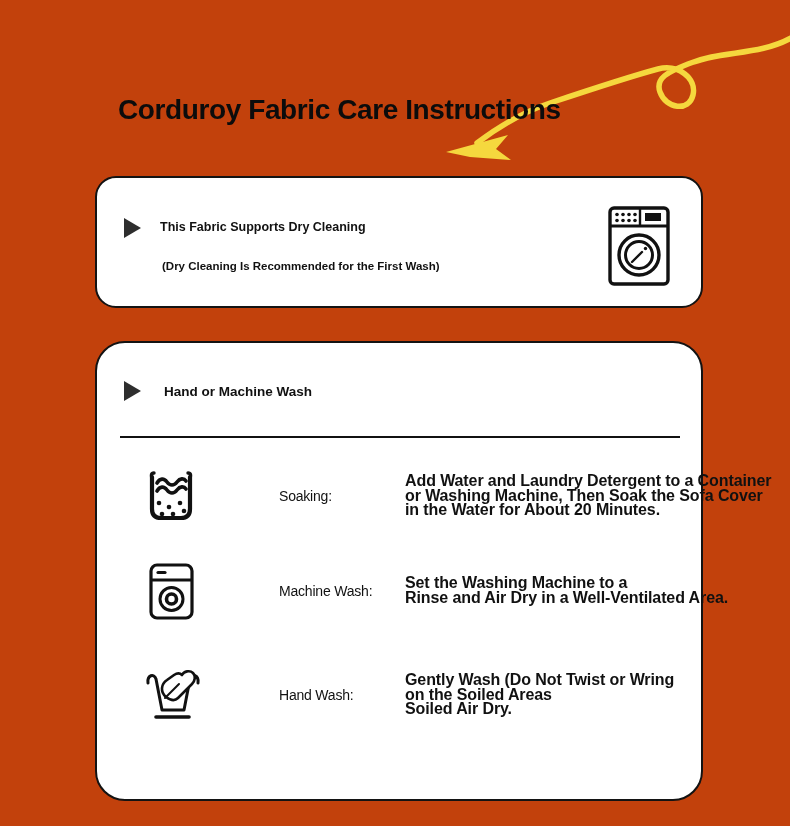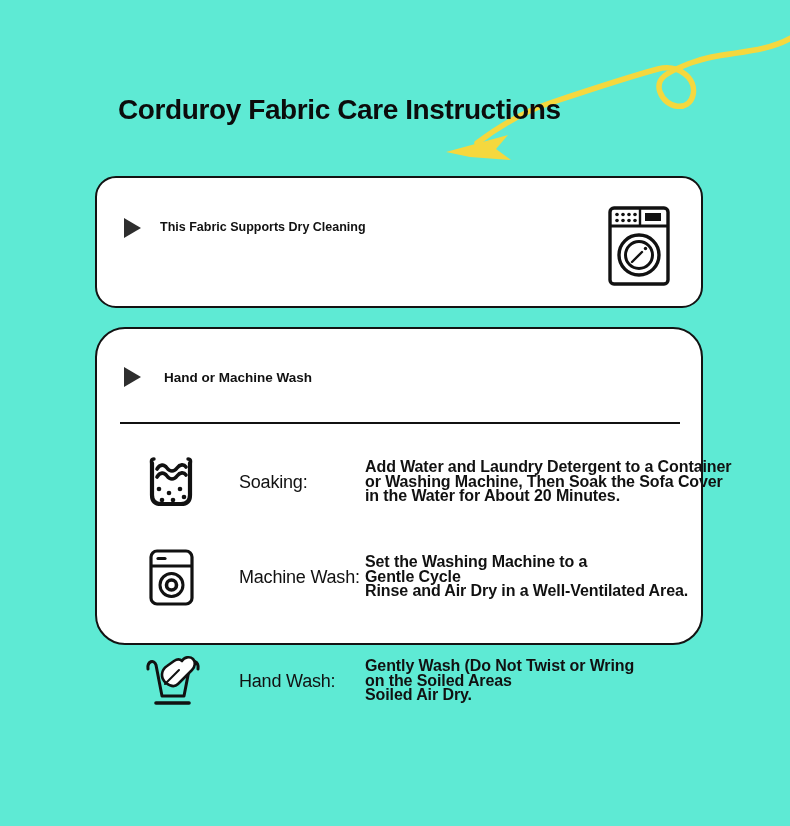--- a/index.html
+++ b/index.html
@@ -1,33 +1,33 @@
 <!DOCTYPE html>
 <html><head>
 <meta charset="utf-8">
 <style>
   * { margin:0; padding:0; box-sizing:border-box; }
   html,body { background:#ffffff; }
   body { font-family:"Liberation Sans", sans-serif; color:#111; }
-  .canvas { position:relative; width:790px; height:826px; background:#5eead4; overflow:hidden; }
+  .canvas { position:relative; width:790px; height:826px; background:#c2410c; overflow:hidden; }
 
   .arrow-svg { position:absolute; left:0; top:0; width:790px; height:826px; z-index:1; pointer-events:none; }
 
   .title {
     position:absolute; left:118px; top:94px; z-index:2;
     font-size:28px; font-weight:800; letter-spacing:-0.4px; color:#0c0c0c;
     white-space:nowrap;
   }
 
   .card {
     position:absolute; left:95px; width:608px; z-index:2;
     background:#fff; border:2px solid #131313; border-radius:21px;
   }
   .card-dry { top:176px; height:132px; }
-  .card-wash { top:327px; height:318px; border-radius:30px;padding-left:20px; }
+  .card-wash { top:341px; height:460px; border-radius:30px;padding-left:20px; }
 
   .tri {
     width:0; height:0; display:inline-block;
     border-left:17px solid #2e2e2e;
     border-top:10px solid transparent;
     border-bottom:10px solid transparent;
   }
 
   
   .dry-tri { position:absolute; left:27px; top:40px; }
@@ -38,40 +38,41 @@
   
   .wash-header { position:absolute; left:27px; top:30px; height:36px; display:flex; align-items:center; gap:23px; }
   .wash-heading { font-size:13.5px; font-weight:700; white-space:nowrap; }
   .divider { position:absolute; left:23px; top:93px; width:560px; height:0; border:none; border-top:2.2px solid #111; }
 
   .step { position:absolute; left:0; right:0; display:flex; align-items:center; padding-left:47px; }
   .step-soaking { top:118px; height:70px; }
   .step-machine { top:213px; height:70px; }
   .step-hand    { top:308px; height:88px; }
   .step-icon { width:95px; flex:0 0 95px; display:flex; align-items:center; }
-  .step-label { width:104px; flex:0 0 104px; font-size:18px; font-weight:500; letter-spacing:-0.2px; white-space:nowrap; }
+  .step-label { width:104px; flex:0 0 104px; font-size:14px; font-weight:500; letter-spacing:-0.2px; white-space:nowrap;margin-left:40px; }
   .step-text { font-size:16px; font-weight:700; line-height:14.6px; letter-spacing:-0.1px; white-space:nowrap;margin-left:22px; }
 
   .ic { display:block; }
 </style>
 </head>
 <body>
 
 <div class="canvas">
 
   <svg class="arrow-svg" viewBox="0 0 790 826" aria-hidden="true">
     <path d="M791 38 C758 56 722 50 688 64 C668 72 655 78 660 92 C666 109 689 112 693 95 C697 78 678 64 658 69 C628 77 595 88 550 103 C520 113 497 128 477 143" fill="none" stroke="#F5D83E" stroke-width="5.5" stroke-linecap="round"></path>
     <polygon points="446,152 508,135 496,149 511,160 470,157" fill="#F5D83E"></polygon>
   </svg>
 
   <h1 class="title">Corduroy Fabric Care Instructions</h1>
 
   <section class="card card-dry">
     <span class="tri dry-tri"></span>
     <div class="dry-heading">This Fabric Supports Dry Cleaning</div>
+    <div class="dry-note">(Dry Cleaning Is Recommended for the First Wash)</div>
 
     <svg class="washer-big ic" width="62" height="80" viewBox="0 0 62 80" aria-hidden="true">
       <rect x="2" y="2" width="58" height="76" rx="4" fill="none" stroke="#111" stroke-width="3.4"></rect>
       <line x1="3" y1="20" x2="59" y2="20" stroke="#111" stroke-width="3"></line>
       <line x1="32" y1="3" x2="32" y2="19" stroke="#111" stroke-width="2.4"></line>
       <g fill="#111">
         <circle cx="9" cy="8.5" r="1.8"></circle>
           <circle cx="15" cy="8.5" r="1.8"></circle>
           <circle cx="21" cy="8.5" r="1.8"></circle>
           <circle cx="27" cy="8.5" r="1.8"></circle>
@@ -126,21 +127,20 @@
           <rect x="2" y="2" width="41" height="53" rx="6" fill="none" stroke="#111" stroke-width="3.2"></rect>
           <line x1="3" y1="17" x2="42" y2="17" stroke="#111" stroke-width="2.8"></line>
           <line x1="9" y1="9.5" x2="16" y2="9.5" stroke="#111" stroke-width="3.2" stroke-linecap="round"></line>
           <circle cx="22.5" cy="36" r="11.5" fill="none" stroke="#111" stroke-width="3"></circle>
           <circle cx="22.5" cy="36" r="5" fill="none" stroke="#111" stroke-width="3.6"></circle>
         </svg>
       </div>
       <div class="step-label">Machine Wash:</div>
       <div class="step-text">
         <div>Set the Washing Machine to a</div>
-        <div>Gentle Cycle</div>
         <div>Rinse and Air Dry in a Well-Ventilated Area.</div>
       </div>
     </div>
 
     <div class="step step-hand">
       <div class="step-icon">
         <svg class="ic" width="57" height="64" viewBox="0 0 57 64" aria-hidden="true">
           <path d="M4 20 C3 12 10 10 12 16 L18 47 L40 47 L46 16 C48 10 55 12 54 20" fill="none" stroke="#111" stroke-width="3" stroke-linecap="round" stroke-linejoin="round"></path>
           <line x1="12" y1="54" x2="45" y2="54" stroke="#111" stroke-width="3.6" stroke-linecap="round"></line>
           <path d="M22 34 C16 29 17 21 23 17 L30 12 C33 10 36 10 38 12 C40 8 46 7 49 10 C52 13 51 18 48 21 L34 35 C30 39 26 37 22 34 Z" fill="#ffffff" stroke="#111" stroke-width="2.6" stroke-linejoin="round"></path>

